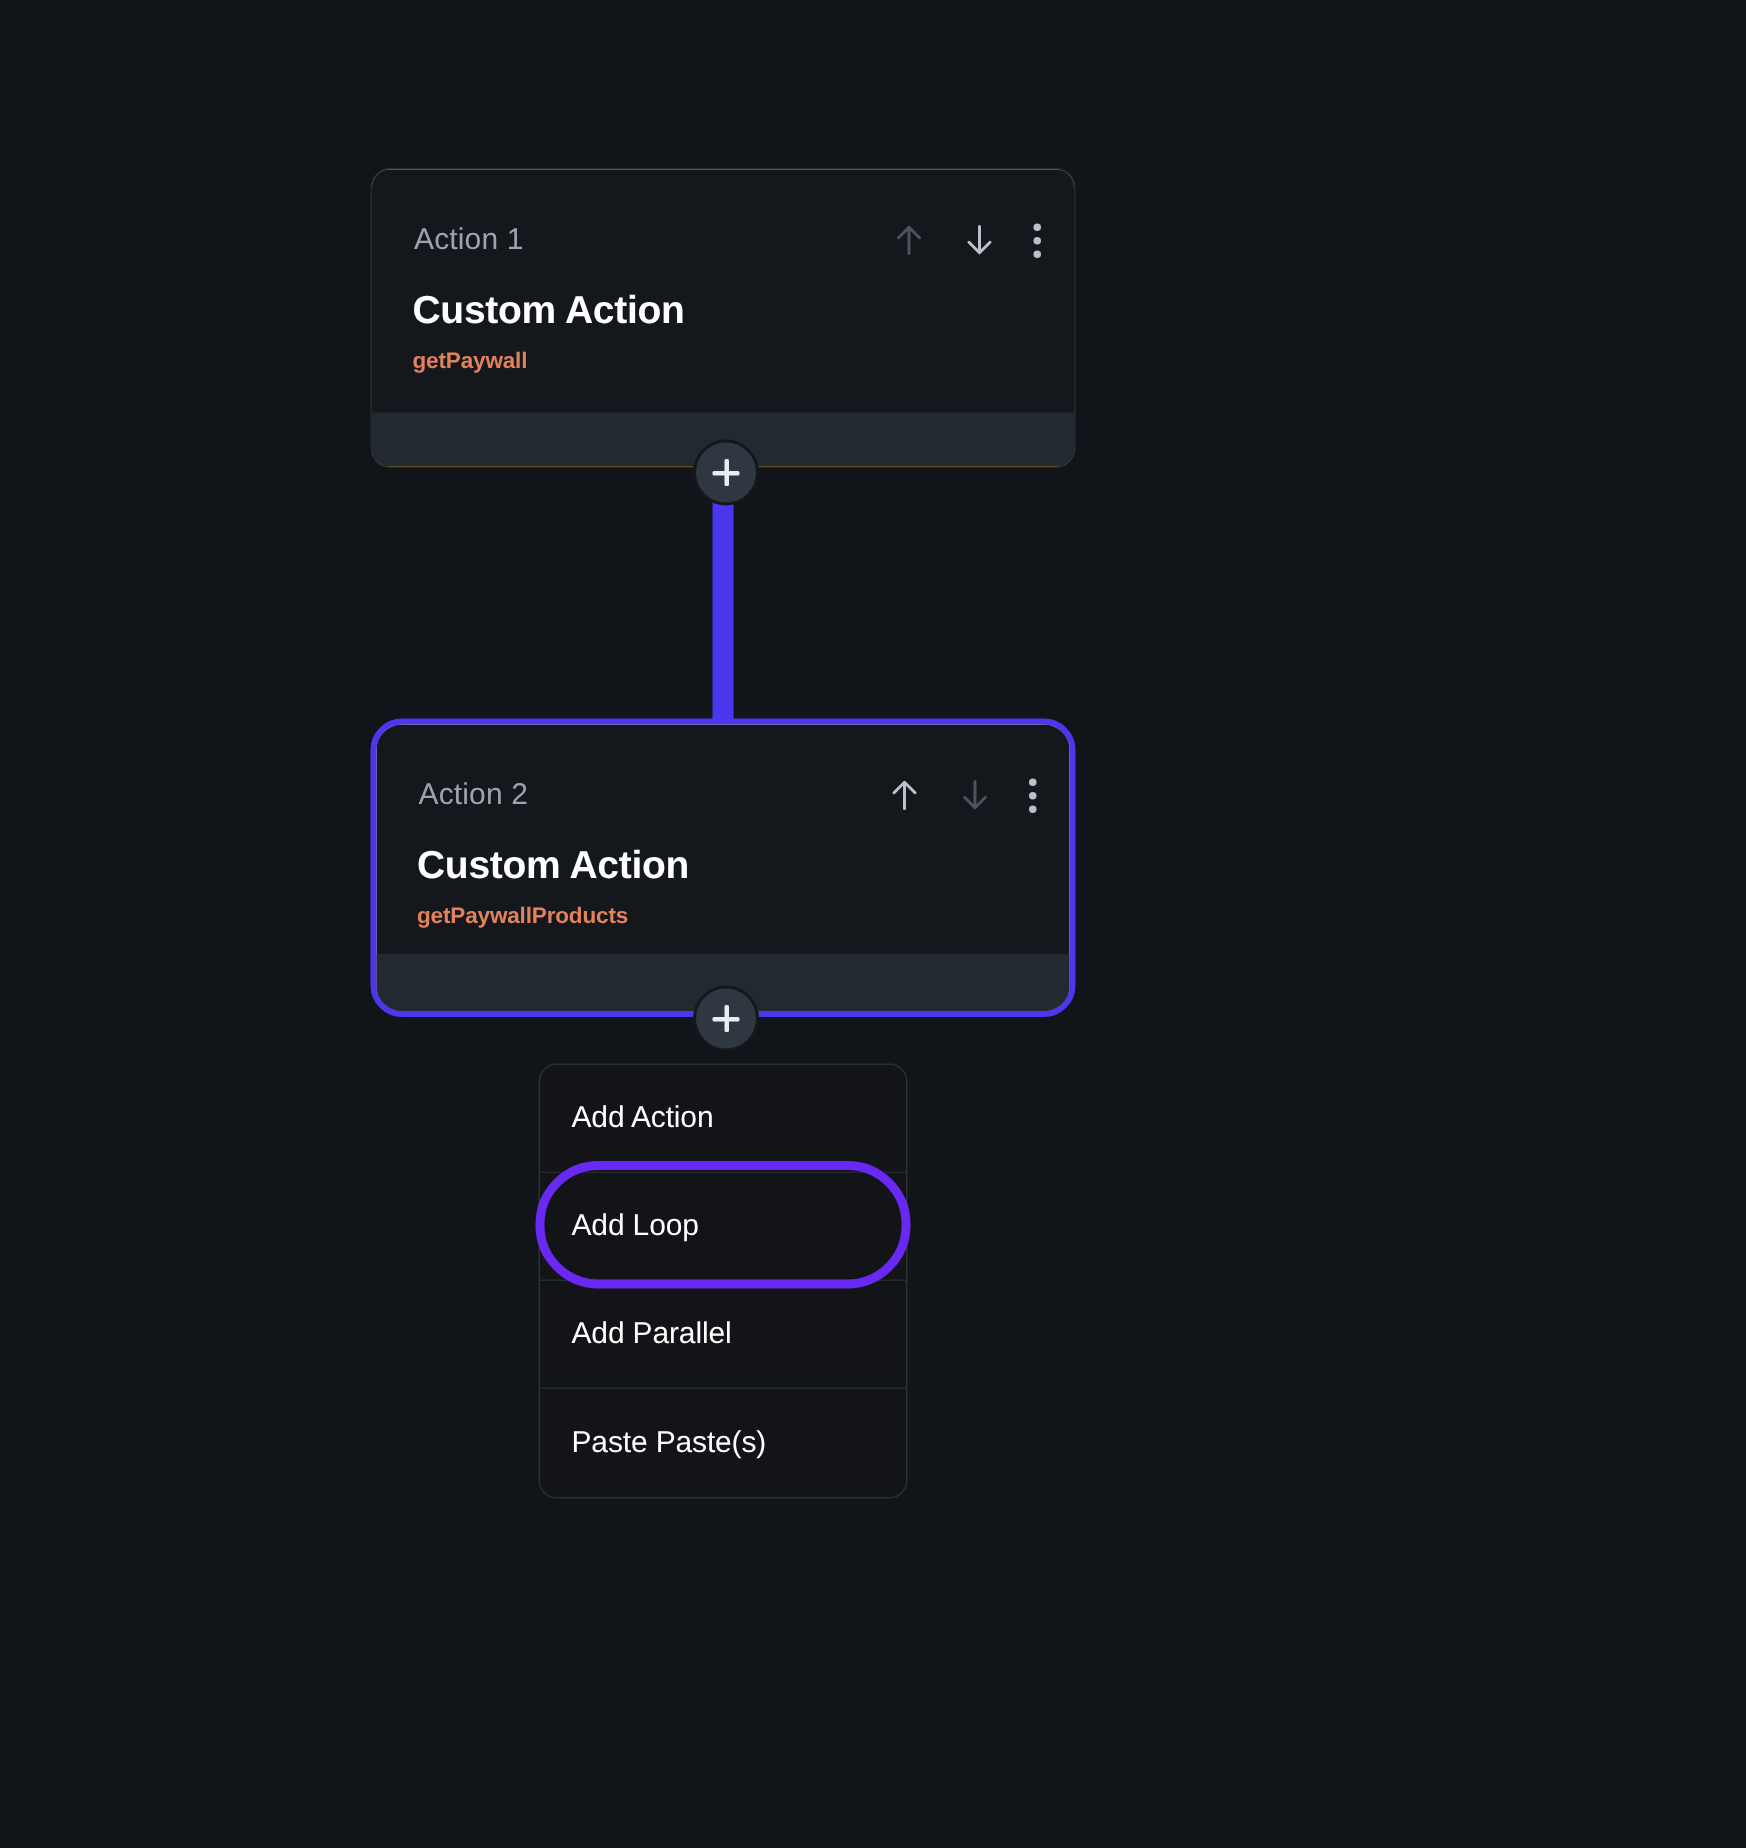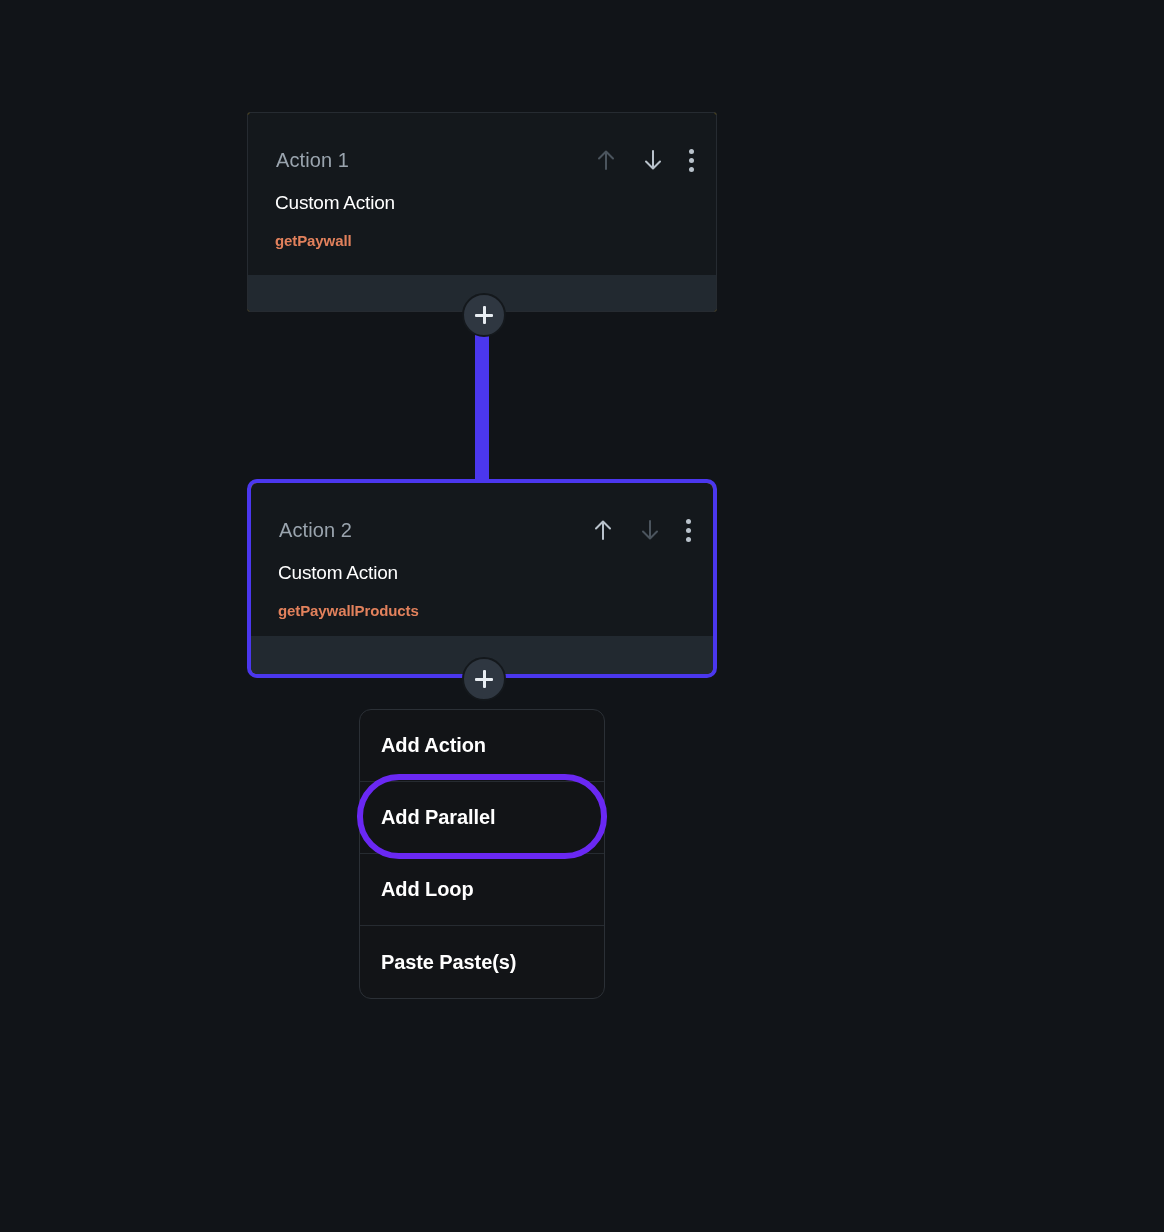--- a/index.html
+++ b/index.html
@@ -32,36 +32,36 @@
     height: 172px;
     background: #4b37ee;
     z-index: 1;
   }
 
   
   .action-card {
     position: absolute;
     left: 247px;
     width: 470px;
-    border-radius: 3px;
+    border-radius: 13px;
     background: #eab308;
     box-sizing: border-box;
     z-index: 3;
     overflow: hidden;
   }
   .action-card.plain {
     top: 112px;
     height: 200px;
     border: 1px solid #262b31;
   }
   .action-card.selected {
     top: 479px;
     height: 199px;
     border: 4px solid #4b37ee;
-    border-radius: 10px;
+    border-radius: 21px;
     background: #f9a8d4;
   }
   .card-body {
     position: relative;
     height: 100%;
     background: #14181c;
   }
   .card-footer-strip {
     position: absolute;
     left: 0;
@@ -122,22 +122,22 @@
 
   .card-title {
     position: absolute;
     left: 274px;
     top: 0;
   }
   .card-title {
     position: absolute;
     left: 27px;
     top: 80px;
-    font-size: 19px;
-    font-weight: normal;
+    font-size: 26px;
+    font-weight: bold;
     color: #ffffff;
     letter-spacing: -0.2px;
     line-height: 1;
   }
   .card-subtitle {
     position: absolute;
     left: 27px;
     top: 120px;
     font-size: 15px;
     font-weight: bold;
@@ -182,21 +182,21 @@
     border-radius: 12px;
     z-index: 8;
     box-sizing: border-box;
   }
   .menu-item {
     height: 72px;
     display: flex;
     align-items: center;
     padding-left: 21px;
     font-size: 20px;
-    font-weight: bold;
+    font-weight: normal;
     color: #ffffff;
     letter-spacing: -0.1px;
     border-bottom: 1px solid #262b31;
     box-sizing: border-box;
     position: relative;
   }
   .menu-item:first-child {
     border-top-left-radius: 11px;
     border-top-right-radius: 11px;
   }
@@ -286,20 +286,20 @@
 
       <div class="card-title">Custom Action</div>
       <div class="card-subtitle">getPaywallProducts</div>
     </div>
   </div>
 
   <div class="plus-btn plus-2"></div>
 
   <div class="context-menu">
     <div class="menu-item">Add Action</div>
+    <div class="menu-item">Add Loop</div>
     <div class="menu-item">Add Parallel</div>
-    <div class="menu-item">Add Loop</div>
     <div class="menu-item">Paste Paste(s)</div>
   </div>
 
   <div class="highlight-ring"></div>
 
 </div>
 
 </body></html>

